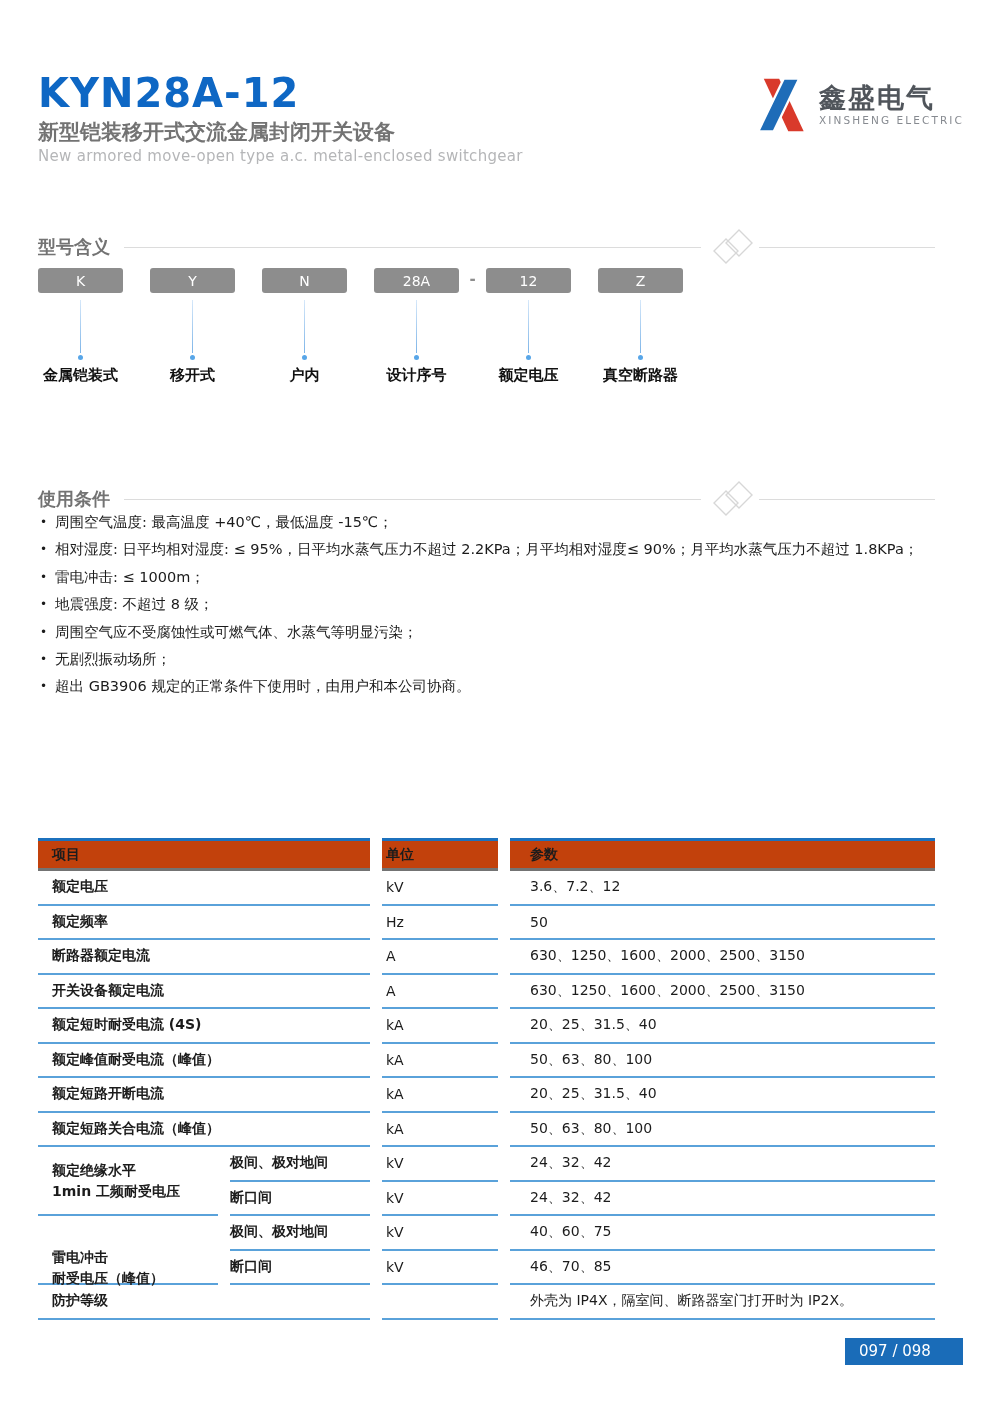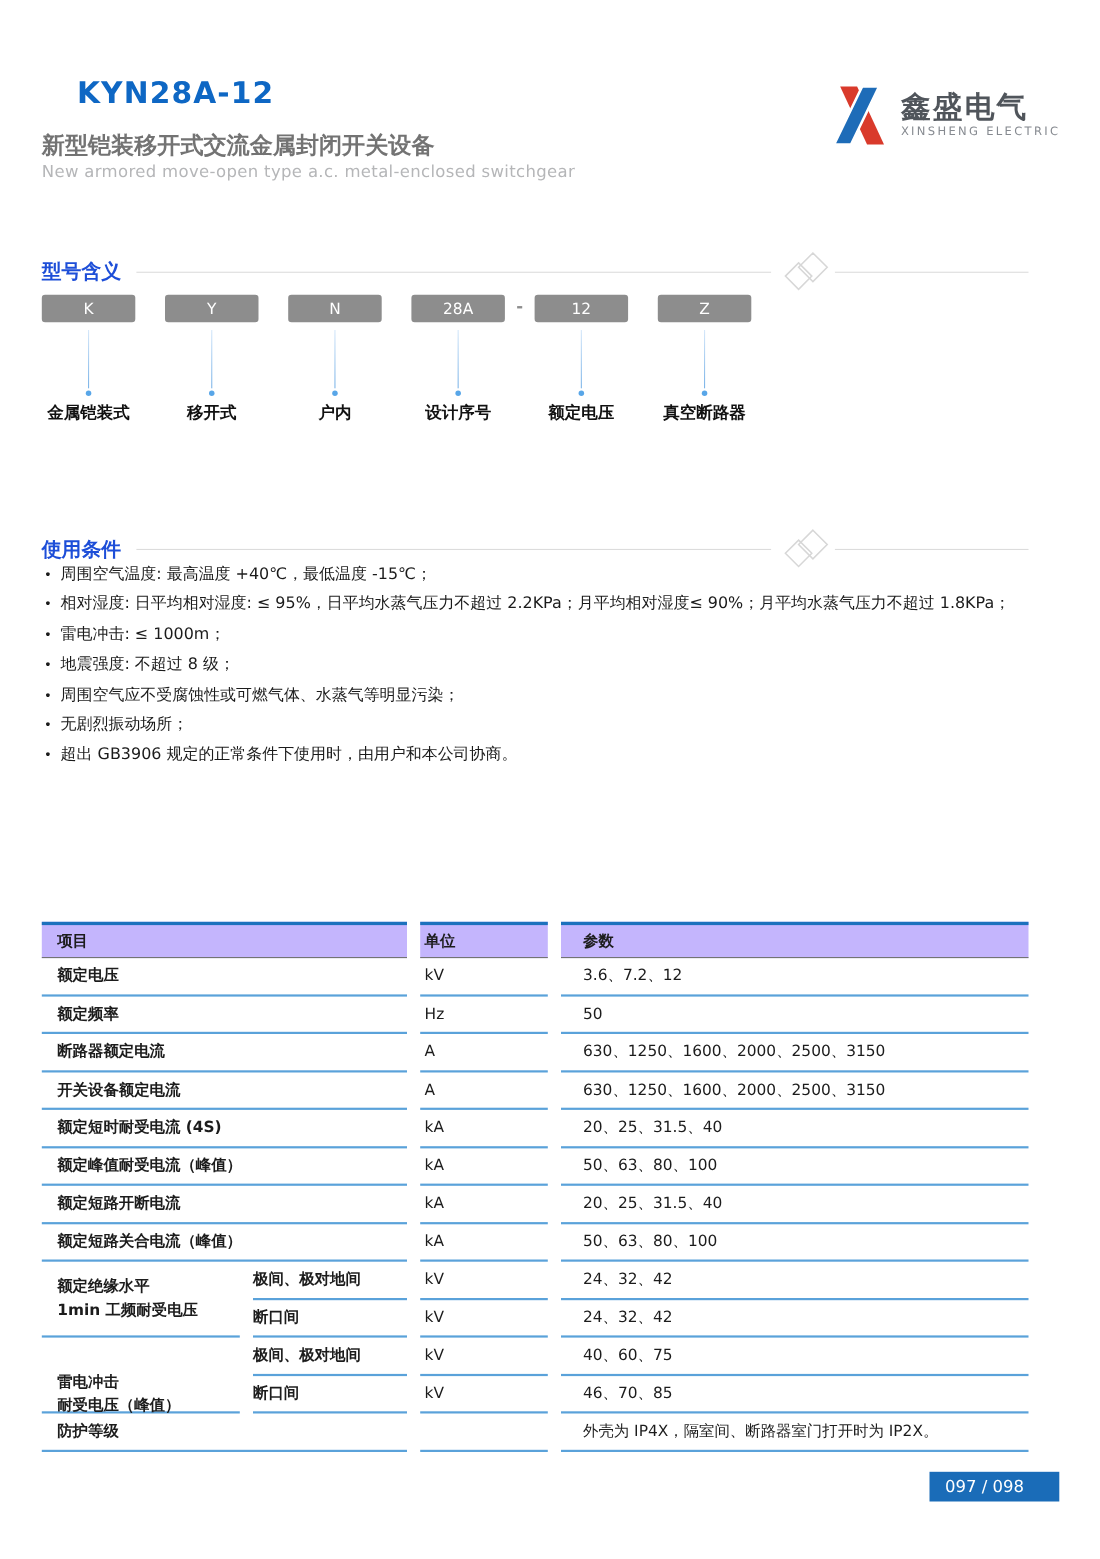--- a/index.html
+++ b/index.html
@@ -1,30 +1,30 @@
 <!DOCTYPE html>
 <html><head>
 <meta charset="utf-8">
 <style>
   * { margin:0; padding:0; box-sizing:border-box; }
   html,body { background:#ffffff; }
   body { font-family:"DejaVu Sans","Liberation Sans",sans-serif; }
   .page { position:relative; width:1000px; height:1417px; background:#fff; overflow:hidden; }
 
   
-  .model-title { position:absolute; left:38px; top:70px; font-size:27px; font-weight:800; letter-spacing:1px; color:#0e67c4;margin-left:32px; }
+  .model-title { position:absolute; left:38px; top:70px; font-size:40px; font-weight:800; letter-spacing:1px; color:#0e67c4; }
   .title-cn    { position:absolute; left:38px; top:118px; font-size:21px; font-weight:800; color:#737373; }
   .title-en    { position:absolute; left:38px; top:147px; font-size:15px; color:#b5b6b8; letter-spacing:.3px; }
   .logo { position:absolute; left:752px; top:76px; display:flex; align-items:center; gap:9px; }
   .logo-text-cn { font-size:27px; font-weight:800; color:#50555b; letter-spacing:2px; line-height:1.05; }
   .logo-text-en { font-size:10.5px; color:#868a90; letter-spacing:2.1px; margin-top:2px; }
 
   
   .sec-head { position:absolute; left:38px; width:897px; display:flex; align-items:center; }
-  .sec-title { font-size:18px; font-weight:700; color:#1d4ed8; white-space:nowrap; }
+  .sec-title { font-size:18px; font-weight:700; color:#737373; white-space:nowrap; }
   .sec-line { flex:1; height:1px; background:#dcdcdc; margin-left:14px; }
   .sec-line2 { width:176px; height:1px; background:#dcdcdc; }
   .sec-diamond { flex:0 0 auto; }
 
   
   .mm-row { position:absolute; left:38px; top:268px; display:flex; gap:27px; }
   .mm-col { width:85px; display:flex; flex-direction:column; align-items:center; }
   .mm-box { width:85px; height:25px; background:#8d8d8d; border-radius:3px; color:#fff; font-size:14px; display:flex; align-items:center; justify-content:center; }
   .mm-line { width:1px; height:53px; background:linear-gradient(#d6e8fa,#7eb5e8); margin-top:7px; }
   .mm-dot { width:5px; height:5px; border-radius:50%; background:#58a6e8; margin-top:2px; }
@@ -33,21 +33,21 @@
 
   
   .usage { position:absolute; left:38px; top:514px; width:897px; }
   .u-item { display:flex; align-items:flex-start; margin-bottom:10px; font-size:14.5px; color:#1b1b1b; line-height:1.2; }
   .u-dot { margin:1px 8px 0 2px; font-size:12px; color:#1b1b1b; }
 
   
   .tech-table { position:absolute; left:38px; top:838px; width:897px; display:grid;
     grid-template-columns:180px 140px 116px 1fr; grid-template-rows:33px; grid-auto-rows:34.5px; column-gap:12px; }
   .cell { display:flex; align-items:center; font-size:14px; color:#1c1c1c; border-bottom:2px solid #5aa2da; }
-  .th { background:#c4b5fd; border-top:3px solid #1c71bd; border-bottom:1px solid #737373; font-weight:700; }
+  .th { background:#c2410c; border-top:3px solid #1c71bd; border-bottom:3px solid #737373; font-weight:700; }
   .c-label { grid-column:1 / 3; padding-left:14px; font-weight:600; }
   .c-group { grid-column:1; padding-left:14px; font-weight:600; white-space:pre-line; line-height:1.5; }
   .c-sub   { grid-column:2; font-weight:600;font-family:Liberation Mono, monospace; }
   .c-unit  { grid-column:3; padding-left:4px; }
   .c-val   { grid-column:4; padding-left:20px; }
 
   
   .badge { position:absolute; left:845px; top:1338px; width:118px; height:27px; background:#1a6cb8; color:#fff; font-size:15px; line-height:27px; padding-left:14px; }
 </style>
 </head>

